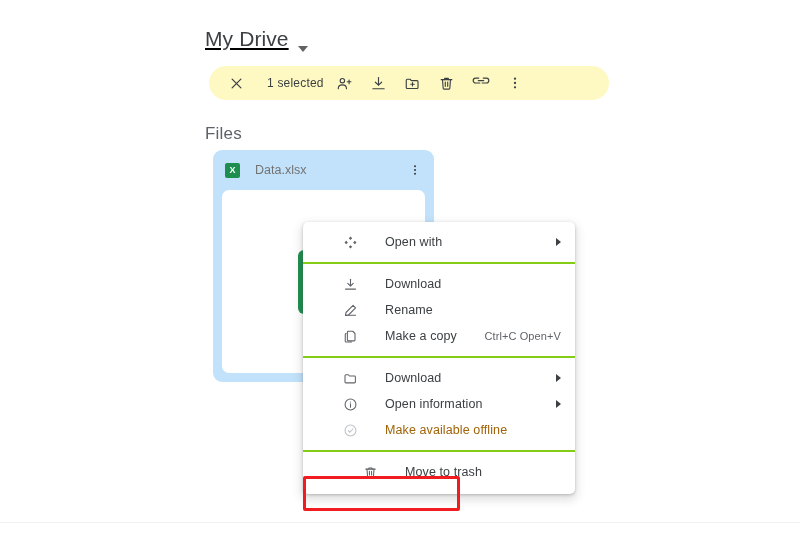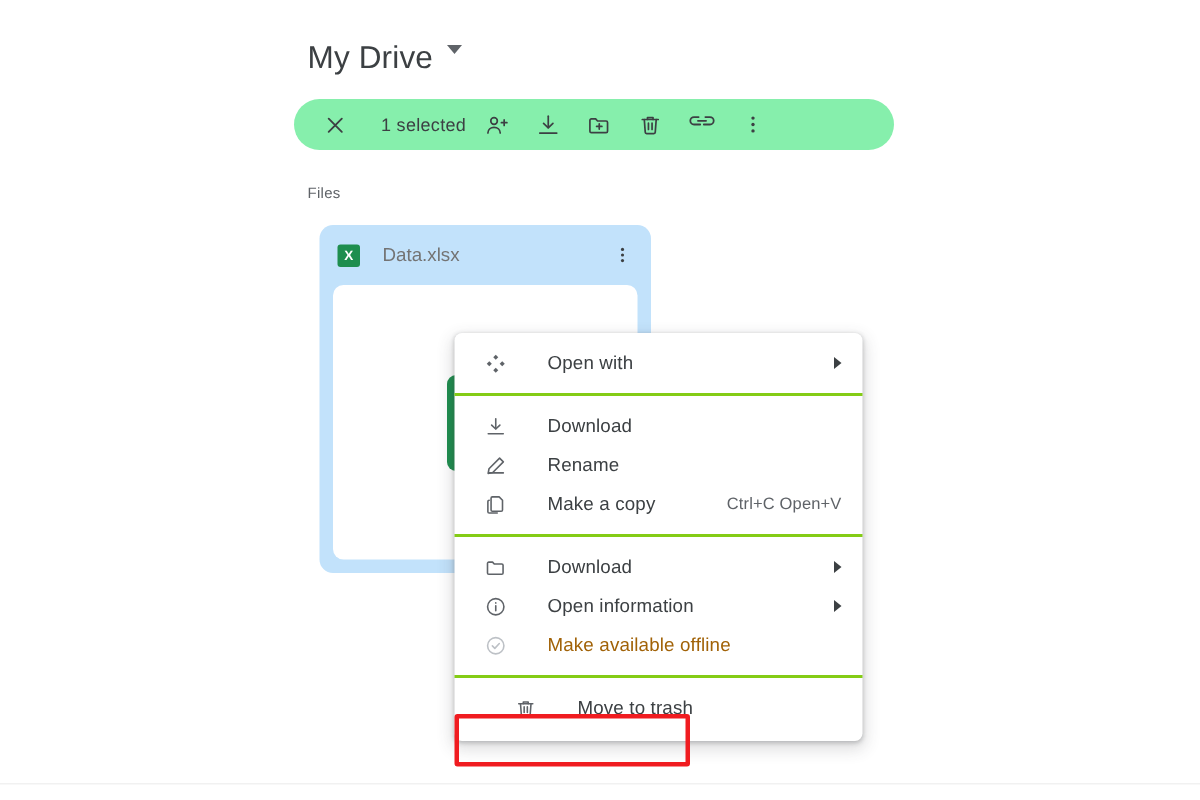--- a/index.html
+++ b/index.html
@@ -30,46 +30,47 @@
     height: 1px;
     background: #f1f1f1;
   }
 
   
   .drive-title {
     position: absolute;
     left: 205px;
     top: 26px;
     display: flex;
-    align-items: flex-start;
+    align-items: flex-end;
     gap: 9px;
     cursor: pointer;
+    text-decoration: underline;
   }
   .drive-title-text {
     font-size: 21px;
     color: #3c4043;
     letter-spacing: .1px;
     line-height: 26px;
   }
   .caret-down {
     width: 0; height: 0;
     border-left: 5px solid transparent;
     border-right: 5px solid transparent;
     border-top: 6px solid #5f6368;
     margin-top: 4px;
   }
 
   
   .sel-toolbar {
     position: absolute;
-    left: 196px;
+    left: 209px;
     top: 66px;
     width: 400px;
     height: 34px;
-    background: #86efac;
+    background: #fef9c3;
     border-radius: 17px;
     display: flex;
     align-items: center;
     padding-left: 12px;
     box-sizing: border-box;
   }
   .sel-count {
     font-size: 12px;
     color: #3c4043;
     margin-left: 12px;
@@ -88,21 +89,21 @@
     flex: none;
     margin-right: 4px;
   }
   .tb-btn svg { display: block; }
 
   
   .files-label {
     position: absolute;
     left: 205px;
     top: 124px;
-    font-size: 10px;
+    font-size: 17px;
     color: #5f6368;
     letter-spacing: .2px;
   }
 
   
   .file-card {
     position: absolute;
     left: 213px;
     top: 150px;
     width: 221px;
@@ -202,20 +203,21 @@
     padding-left: 20px;
   }
   .ctx-item {
     display: flex;
     align-items: center;
     height: 26px;
     padding: 0 14px 0 18px;
     cursor: pointer;
     position: relative;
     box-sizing: border-box;
+    margin-left: 20px;
   }
   .ctx-item.disabled { cursor: default; }
   .ctx-ico {
     width: 18px;
     height: 18px;
     display: flex;
     align-items: center;
     justify-content: center;
     flex: none;
     color: #5f6368;

